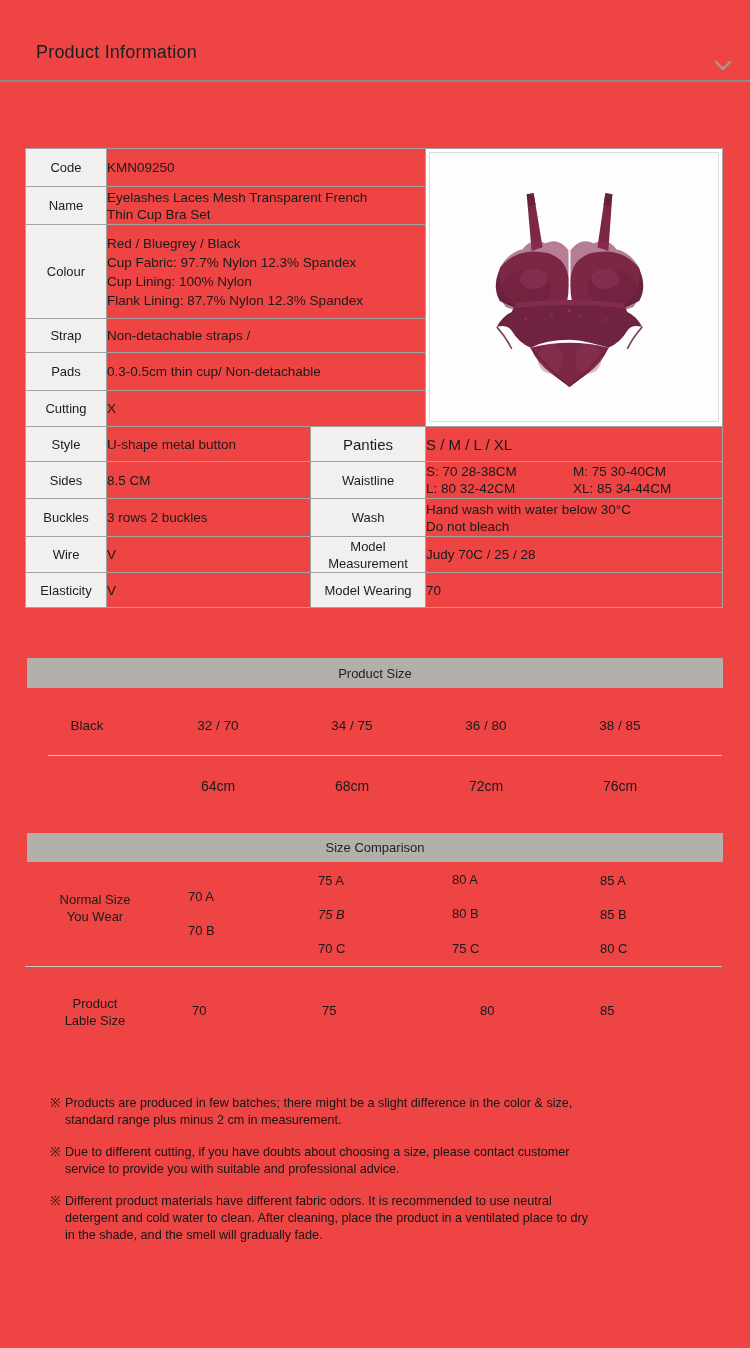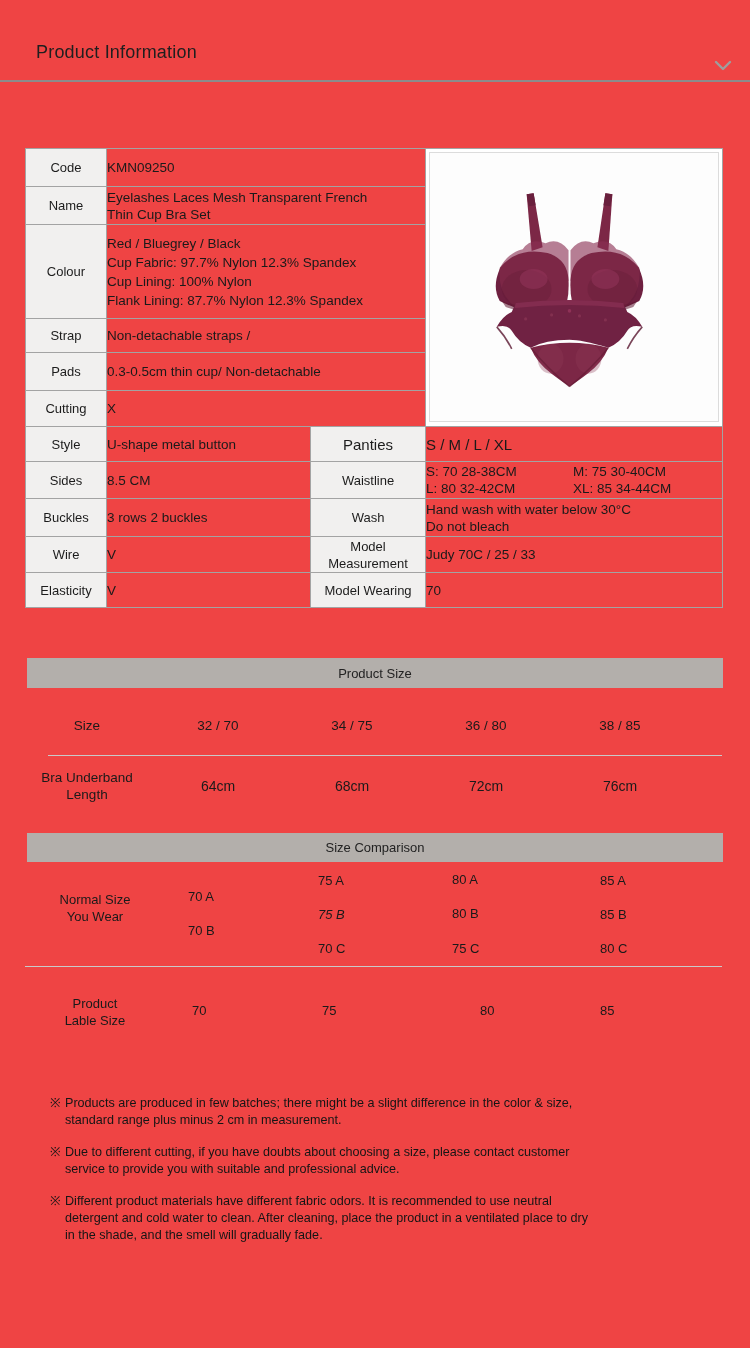--- a/index.html
+++ b/index.html
@@ -164,44 +164,43 @@
       <td class="lbl">Wash</td>
       <td class="val">
         <div class="wline">Hand wash with water below 30°C</div>
         <div class="wline">Do not bleach</div>
       </td>
     </tr>
     <tr style="height:36px">
       <td class="lbl">Wire</td>
       <td class="val">V</td>
       <td class="lbl wline">Model Measurement</td>
-      <td class="val">Judy 70C / 25 / 33</td>
+      <td class="val">Judy 70C / 25 / 28</td>
     </tr>
     <tr style="height:35px">
       <td class="lbl">Elasticity</td>
       <td class="val">V</td>
       <td class="lbl wline">Model Wearing</td>
       <td class="val">70</td>
     </tr>
   </tbody>
     </table>
 
   <div class="bar bar-ps">
     <span>Product Size</span>
   </div>
   <div class="abs" style="left:25px;top:688px;width:700px;height:67px;">
-    <span class="abs ctr cell13" style="left:0;top:30px;width:124px;">Size</span>
+    <span class="abs ctr cell13" style="left:0;top:30px;width:124px;">Black</span>
     <span class="abs ctr cell13" style="left:128px;top:30px;width:130px;">32 / 70</span>
     <span class="abs ctr cell13" style="left:262px;top:30px;width:130px;">34 / 75</span>
     <span class="abs ctr cell13" style="left:396px;top:30px;width:130px;">36 / 80</span>
     <span class="abs ctr cell13" style="left:530px;top:30px;width:130px;">38 / 85</span>
   </div>
   <div class="divline" style="left:48px;top:755px;width:674px;"></div>
   <div class="abs" style="left:25px;top:756px;width:700px;height:59px;">
-    <span class="abs ctr cell13" style="left:0;top:13px;width:124px;line-height:17px;"><span>Bra Underband</span><br><span>Length</span></span>
     <span class="abs ctr" style="left:128px;top:22px;width:130px;font-size:14px;">64cm</span>
     <span class="abs ctr" style="left:262px;top:22px;width:130px;font-size:14px;">68cm</span>
     <span class="abs ctr" style="left:396px;top:22px;width:130px;font-size:14px;">72cm</span>
     <span class="abs ctr" style="left:530px;top:22px;width:130px;font-size:14px;">76cm</span>
   </div>
 
   <div class="bar bar-sc">
     <span>Size Comparison</span>
   </div>
   <div class="abs" style="left:25px;top:862px;width:700px;height:104px;font-size:13px;">

